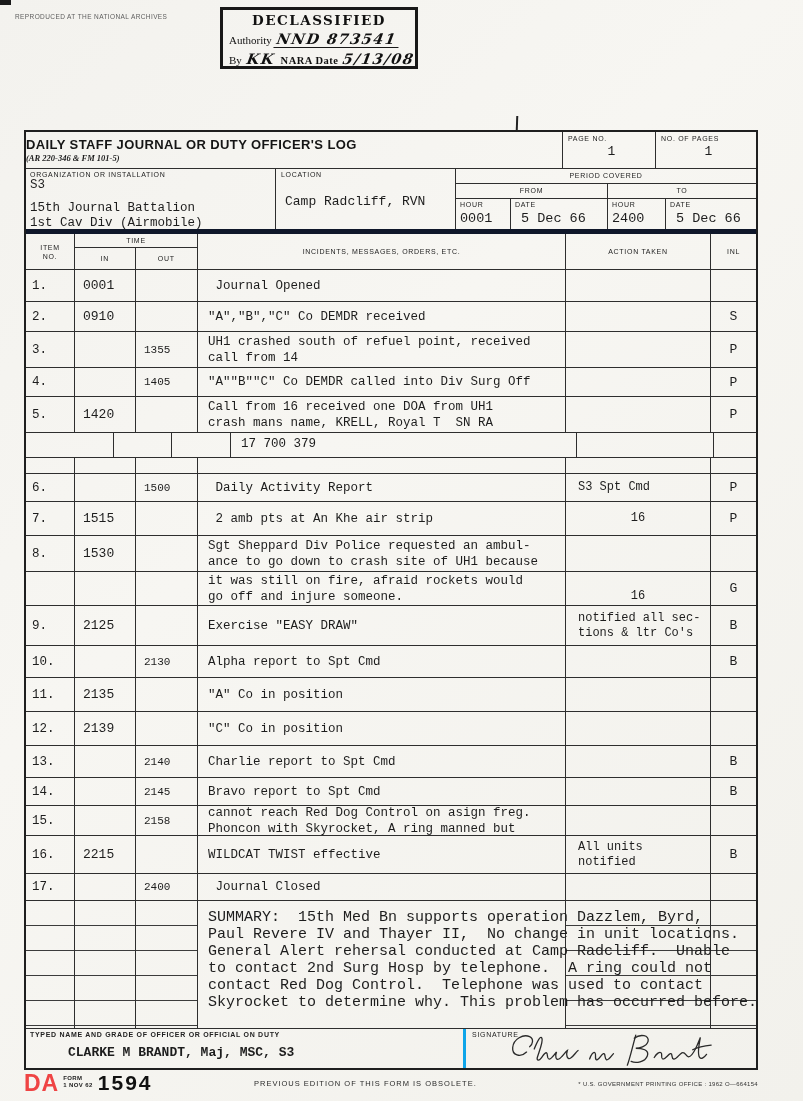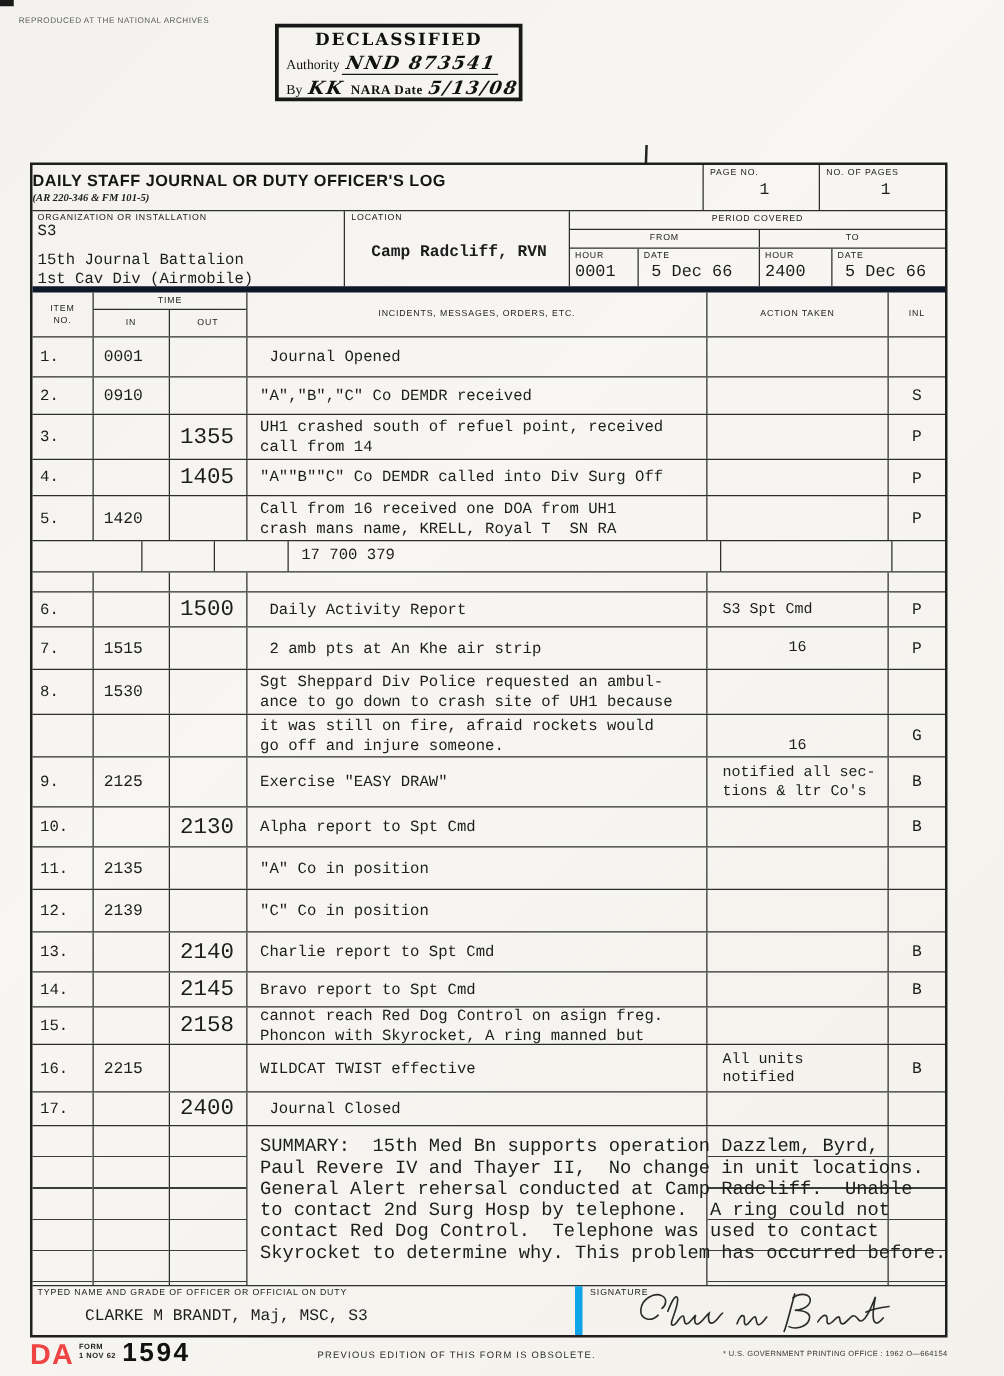--- a/index.html
+++ b/index.html
@@ -9,21 +9,21 @@
     font-family:"Liberation Sans",sans-serif;color:#1d1d1d;overflow:hidden;
   }
   .mono{font-family:"Liberation Mono","DejaVu Sans Mono",monospace;}
   
   .corner-mark{position:absolute;left:0;top:0;width:11px;height:5px;background:#1a1a1a;}
   .stray-mark{position:absolute;left:516px;top:116px;width:2px;height:15px;background:#222;transform:rotate(2deg);}
   
   .archive-note{position:absolute;left:15px;top:13px;font-size:6.5px;letter-spacing:.4px;color:#5d5d5d;}
   
   .stamp{
-    position:absolute;left:220px;top:19px;width:198px;height:62px;
+    position:absolute;left:220px;top:7px;width:198px;height:62px;
     border:3px solid #181818;box-sizing:border-box;padding:2px 6px 0 6px;
     font-family:"Liberation Serif","DejaVu Serif",serif;color:#111;
   }
   .stamp-title{text-align:center;font-weight:bold;font-size:13.5px;letter-spacing:1.5px;font-family:"DejaVu Serif",serif;}
   .stamp-line{font-size:11px;margin-top:2px;white-space:nowrap;}
   .hand{font-family:"DejaVu Serif",serif;font-style:italic;font-weight:bold;display:inline-block;transform:skewX(-10deg);}
   .hand-big{font-size:14.5px;letter-spacing:1.5px;}
   .underl{border-bottom:1.6px solid #181818;padding:0 3px 0 2px;}
   .nara{font-weight:bold;font-size:10.5px;letter-spacing:.5px;}
   
@@ -40,21 +40,21 @@
   .pageno-cell{width:93px;box-sizing:border-box;border-right:1px solid #2e2e2e;padding:3px 0 0 5px;}
   .pages-cell{width:100px;box-sizing:border-box;padding:3px 0 0 5px;}
   .hdr-val{text-align:center;font-size:13px;margin-top:2px;}
   
   .org-row{display:flex;height:65px;box-sizing:border-box;border-bottom:5px solid #0f172a;}
   .org-cell{width:250px;box-sizing:border-box;border-right:1px solid #2e2e2e;padding:2px 0 0 4px;}
   .org-lines{font-size:12.5px;line-height:15px;margin-top:0;}
   .org-lines div{white-space:pre;}
   .org-lines div:nth-child(2){margin-top:8px;}
   .loc-cell{width:180px;box-sizing:border-box;border-right:1px solid #2e2e2e;padding:2px 0 0 5px;}
-  .loc-val{font-size:13px;margin-top:16px;margin-left:16px;font-weight:bold;}
+  .loc-val{font-size:13px;margin-top:16px;margin-left:4px;}
   .period-cell{width:300px;box-sizing:border-box;display:flex;flex-direction:column;}
   .period-hdr{height:15px;box-sizing:border-box;border-bottom:1px solid #2e2e2e;text-align:center;padding-top:3px;}
   .fromto-row{display:flex;height:15px;box-sizing:border-box;border-bottom:1px solid #2e2e2e;}
   .from-cell{width:152px;box-sizing:border-box;border-right:1px solid #2e2e2e;text-align:center;padding-top:3px;}
   .to-cell{width:148px;box-sizing:border-box;text-align:center;padding-top:3px;}
   .hourdate-row{display:flex;flex:1;}
   .hd-cell{box-sizing:border-box;border-right:1px solid #2e2e2e;padding:2px 0 0 4px;}
   .hd-cell.last{border-right:none;}
   .hd-val{font-size:13.5px;margin-top:3px;white-space:pre;}
   
@@ -69,37 +69,37 @@
   .out-h{width:62px;}
   .th-msg{width:368px;}
   .th-act{width:145px;}
   .th-inl{width:45px;border-right:none;}
   
   .trow{display:flex;box-sizing:border-box;border-bottom:1px solid #2e2e2e;}
   .trow:last-of-type{border-bottom:none;}
   .c{box-sizing:border-box;border-right:1px solid #2e2e2e;display:flex;flex-direction:column;justify-content:center;font-size:12.5px;}
   .c.item{width:49px;padding-left:6px;}
   .c.tin{width:61px;padding-left:8px;font-size:13px;}
-  .c.tout{width:62px;padding-left:8px;font-size:18px;}
+  .c.tout{width:62px;padding-left:8px;font-size:11px;}
   .c.msg{width:368px;padding-left:10px;line-height:16px;}
   .c.msg div{white-space:pre;}
   .c.act{width:145px;padding-left:12px;line-height:15px;font-size:12px;}
   .c.act.center{padding-left:0;align-items:center;}
   .c.inl{width:45px;border-right:none;align-items:center;font-size:13px;}
   .trow.vtop .c.msg{justify-content:flex-start;padding-top:3px;}
   
   .trow.summary-row .c:not(.msg){
     background:repeating-linear-gradient(to bottom,transparent 0,transparent 24px,#3c3c3c 24px,#3c3c3c 25px);
   }
   .trow.summary-row .c.msg{
     justify-content:flex-start;padding-top:8px;line-height:17px;overflow:visible;position:relative;z-index:2;font-size:15px;
   }
   
   .sig-row{display:flex;height:40px;box-sizing:border-box;border-top:1px solid #2e2e2e;}
-  .typed-cell{width:466px;box-sizing:border-box;border-right:6px solid #0ea5e9;padding:2px 0 0 4px;}
+  .typed-cell{width:466px;box-sizing:border-box;border-right:3px solid #0ea5e9;padding:2px 0 0 4px;font-weight:bold;}
   .typed-val{font-size:13px;margin:7px 0 0 38px;white-space:pre;}
   .sig-cell{width:307px;box-sizing:border-box;padding:2px 0 0 6px;position:relative;}
   .sig-svg{position:absolute;left:4px;top:0px;}
   
   .page-footer{position:absolute;left:24px;top:1072px;width:734px;height:26px;}
   .da-block{position:absolute;left:0;top:0;display:flex;align-items:flex-start;}
   .da-big{font-weight:bold;font-size:23px;letter-spacing:1px;line-height:22px;color:#ef4444;}
   .form-stack{margin:3px 3px 0 4px;font-size:6px;line-height:6.5px;letter-spacing:.4px;font-weight:bold;color:#222;white-space:nowrap;}
   .form-num{font-weight:bold;font-size:21px;letter-spacing:2px;line-height:22px;color:#111;margin-left:2px;}
   .obsolete-note{position:absolute;left:230px;top:7px;font-size:7.5px;letter-spacing:1px;color:#2a2a2a;}

